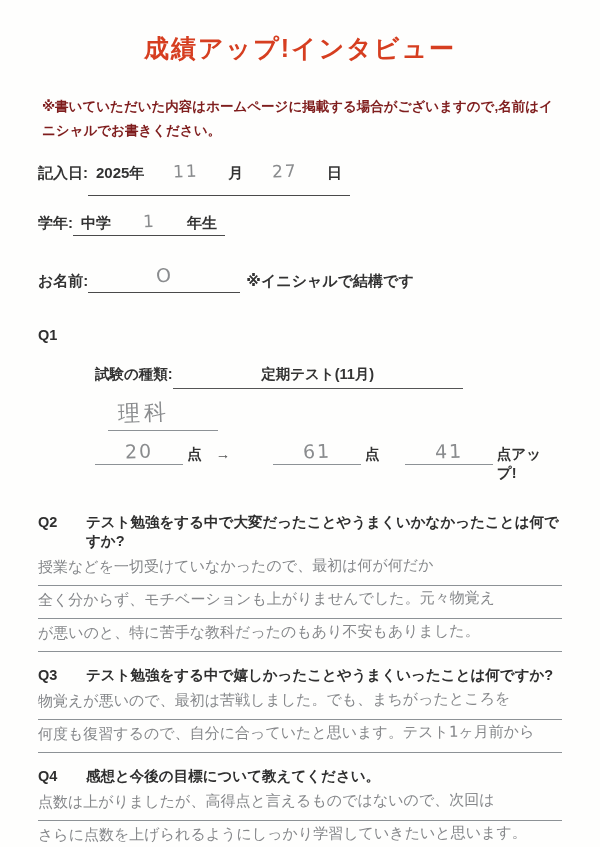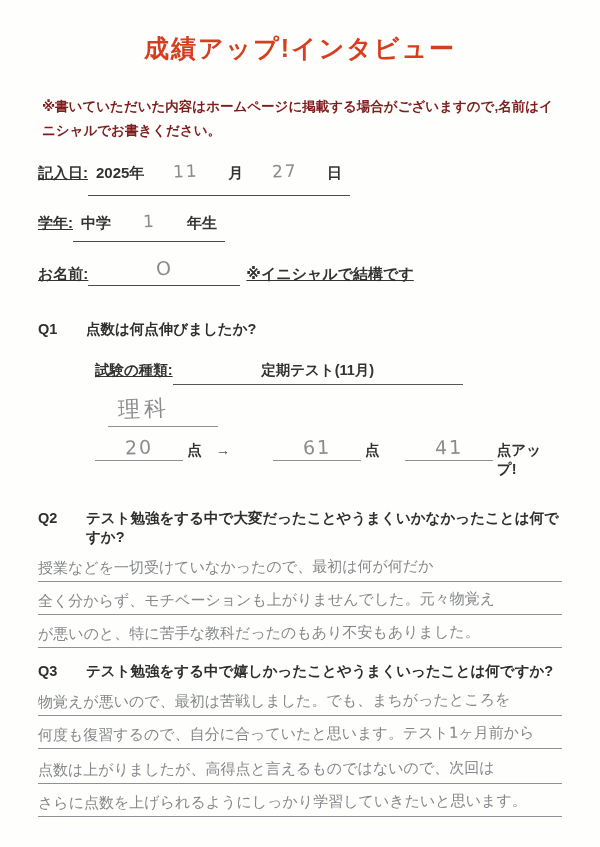--- a/index.html
+++ b/index.html
@@ -27,30 +27,30 @@
     margin:30px 4px 0;
     font-size:13.5px;
     font-weight:700;
     line-height:1.8;
     color:#7f1d1d;
   }
   
   .row { display:flex; align-items:baseline; font-size:15px; font-weight:700; color:#333; }
   .row-date  { margin-top:18px; }
   .row-grade { margin-top:16px; }
-  .row-name  { margin-top:19px; }
-  .lbl { white-space:nowrap;text-decoration:underline; }
+  .row-name  { margin-top:32px; }
+  .lbl { white-space:nowrap; }
   .blank {
     display:inline-flex;
     align-items:baseline;
     border-bottom:1.6px solid #4a4a4a;
     box-sizing:border-box;
   }
   .date-blank  { width:262px; justify-content:space-between; padding:0 8px 12px; }
-  .grade-blank { width:152px; justify-content:space-between; padding:0 8px 8px;text-align:center; }
+  .grade-blank { width:152px; justify-content:space-between; padding:0 8px 2px;text-align:center; }
   .name-blank  { width:152px; justify-content:center; padding:0 8px 2px; margin-right:6px; }
   .printed { font-weight:700; }
   
   .hand {
     font-family:"DejaVu Sans",sans-serif;
     color:#8a8c8e;
     font-weight:400;
     transform:rotate(-2deg);
     position:relative; top:-1px;
     letter-spacing:2px;
@@ -77,21 +77,21 @@
   .score-unit { margin:0 4px; }
   .arrow { margin:0 10px; font-weight:400; color:#555; }
   .gap1 { width:34px; }
   .gap2 { width:22px; }
   
   .answers { margin-top:2px; }
   .ans-line {
     height:32px;
     border-bottom:1.2px solid #8d9296;
     display:flex;
-    align-items:flex-end;
+    align-items:center;
     overflow:visible;
   }
   .ans-text {
     font-family:"DejaVu Sans",sans-serif;
     font-size:15px;
     color:#85878a;
     white-space:nowrap;
     padding-bottom:3px;
     transform:rotate(-0.3deg);
     transform-origin:left bottom;
@@ -129,21 +129,20 @@
   <div class="row row-name">
     <span class="lbl">お名前:</span>
     <span class="blank name-blank">
       <span class="hand hand-name">O</span>
     </span>
     <span class="lbl name-note">※イニシャルで結構です</span>
   </div>
 
   <div class="q-header qh1">
     <span class="q-num">Q1</span>
-    <span>点数は何点伸びましたか?</span>
   </div>
 
   <div class="testtype-row">
     <span class="lbl">試験の種類:</span>
     <span class="blank testtype-blank">
       <span class="printed">定期テスト(11月)</span>
     </span>
   </div>
 
   <div class="row subject-row">
@@ -192,20 +191,24 @@
   </div>
   <div class="answers">
     <div class="ans-line">
       <span class="ans-text">物覚えが悪いので、最初は苦戦しました。でも、まちがったところを</span>
     </div>
     <div class="ans-line">
       <span class="ans-text">何度も復習するので、自分に合っていたと思います。テスト1ヶ月前から</span>
     </div>
   </div>
 
+  <div class="q-header qh4">
+    <span class="q-num">Q4</span>
+    <span>感想と今後の目標について教えてください。</span>
+  </div>
   <div class="answers">
     <div class="ans-line">
       <span class="ans-text">点数は上がりましたが、高得点と言えるものではないので、次回は</span>
     </div>
     <div class="ans-line">
       <span class="ans-text">さらに点数を上げられるようにしっかり学習していきたいと思います。</span>
     </div>
   </div>
 
 </div>

